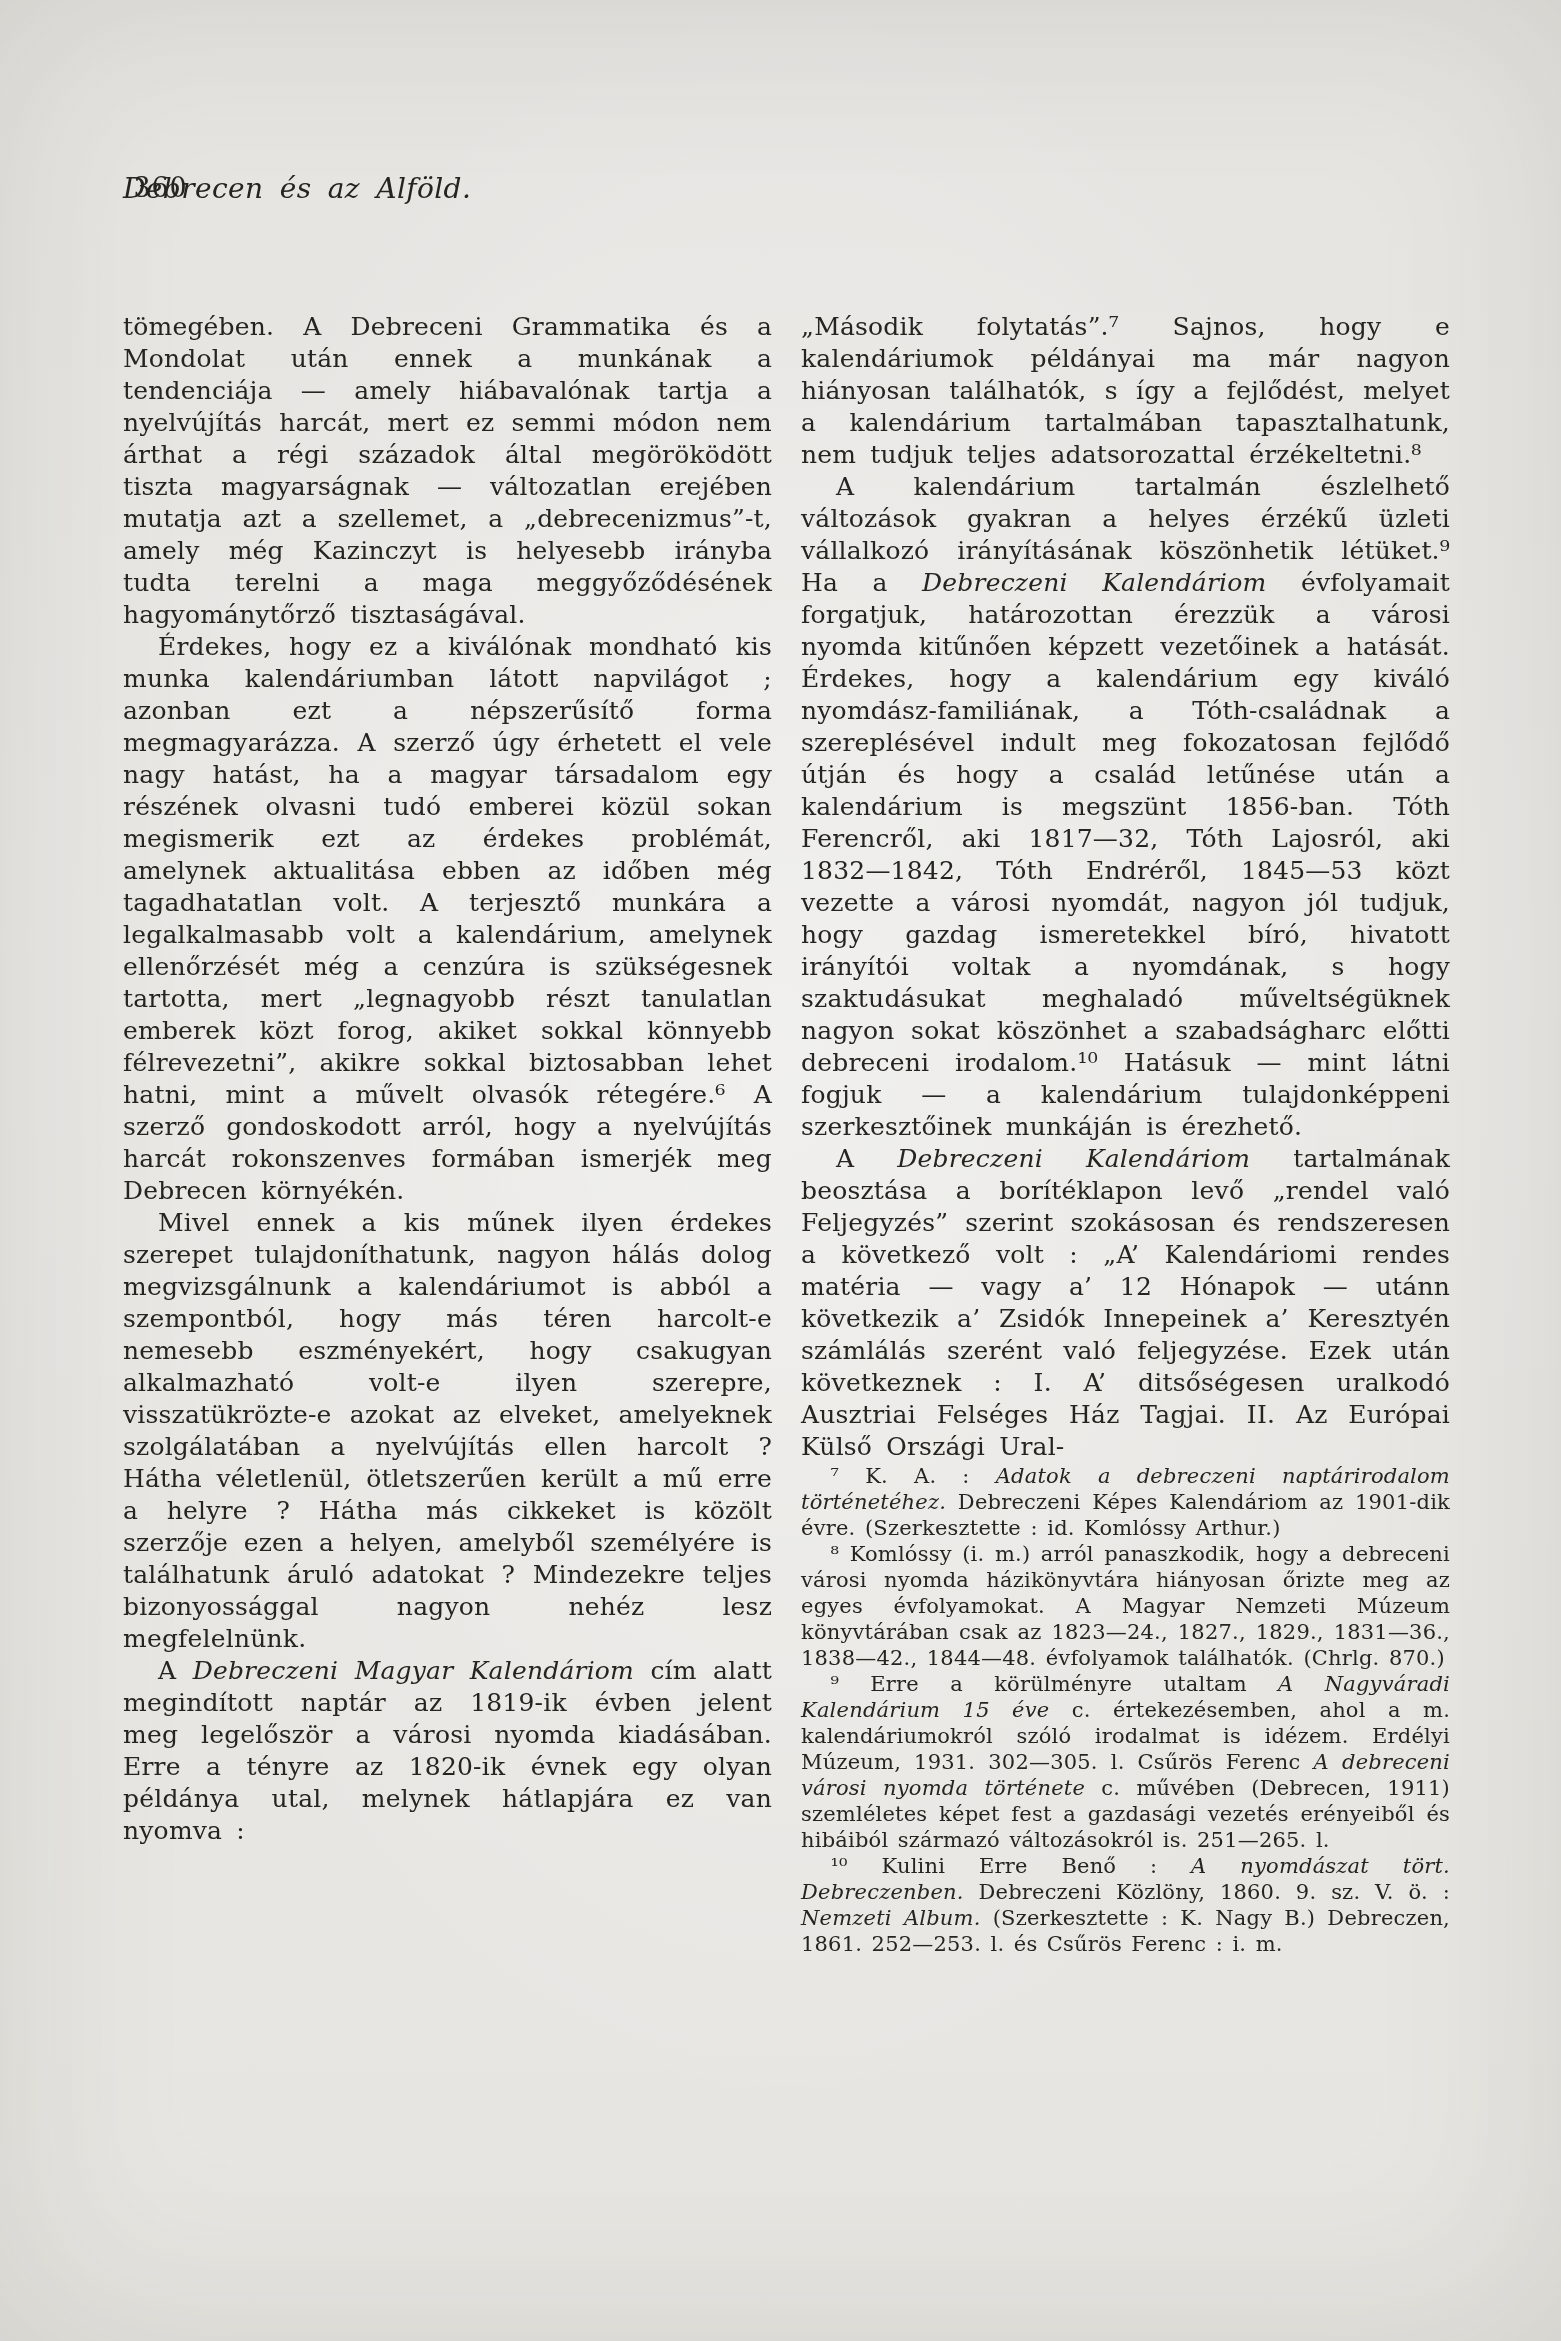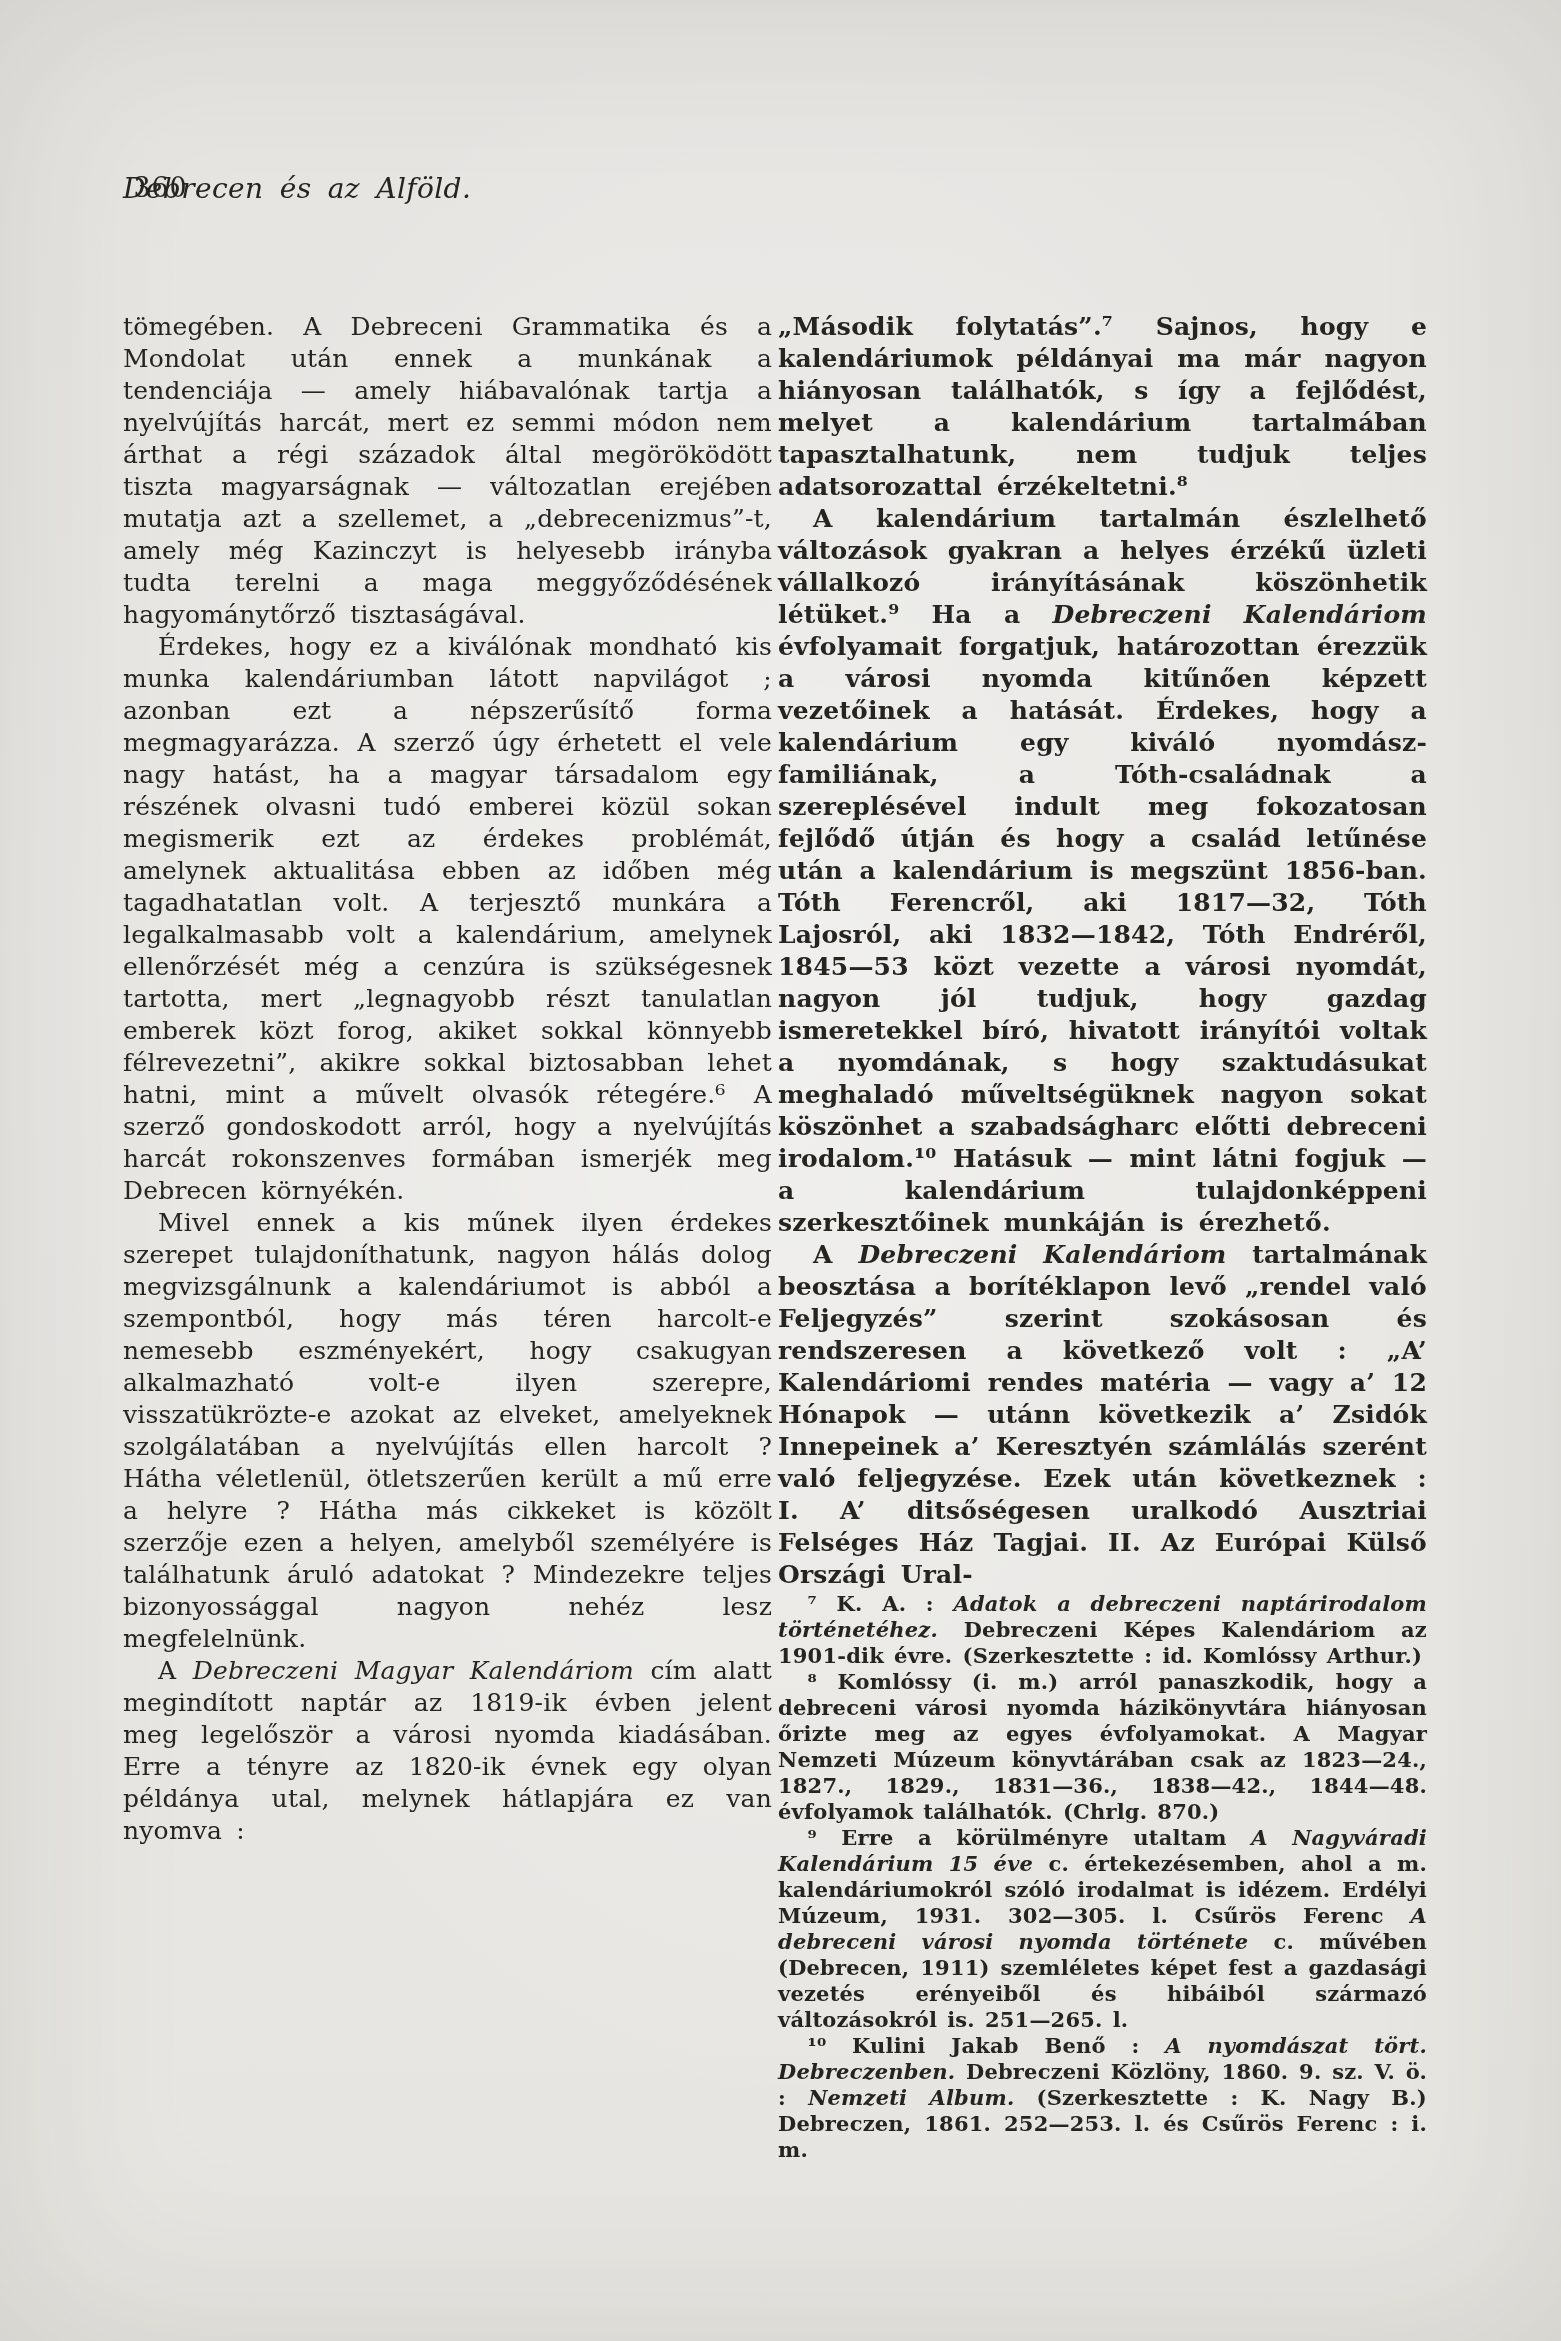--- a/index.html
+++ b/index.html
@@ -47,21 +47,21 @@
     font-size: 28px;
     word-spacing: 7px;
     letter-spacing: 0.4px;
   }
   .col {
     position: absolute;
     top: 311px;
     width: 649px;
   }
   .col.left  { left: 123px; }
-  .col.right { left: 778px; font-weight: bold; }
+  .col.right { left: 801px; }
   .paras p {
     margin: 0;
     font-size: 25px;
     line-height: 32px;
     text-align: justify;
     word-spacing: 6px;
     letter-spacing: 0.2px;
   }
   .paras p.indent { text-indent: 35px; }
   .fns p {
@@ -98,17 +98,17 @@
   <div class="col right">
     <div class="paras">
         <p><span>„Második folytatás”.⁷ Sajnos, hogy e kalendáriumok példányai ma már nagyon hiányosan találhatók, s így a fejlődést, melyet a kalendárium tartalmában tapasztalhatunk, nem tudjuk teljes adatsorozattal érzékeltetni.⁸</span></p>
         <p class="indent"><span>A kalendárium tartalmán észlelhető változások gyakran a helyes érzékű üzleti vállalkozó irányításának köszönhetik létüket.⁹ Ha a </span><span class="it">Debreczeni Kalendáriom</span><span> évfolyamait forgatjuk, határozottan érezzük a városi nyomda kitűnően képzett vezetőinek a hatását. Érdekes, hogy a kalendárium egy kiváló nyomdász-familiának, a Tóth-családnak a szereplésével indult meg fokozatosan fejlődő útján és hogy a család letűnése után a kalendárium is megszünt 1856-ban. Tóth Ferencről, aki 1817—32, Tóth Lajosról, aki 1832—1842, Tóth Endréről, 1845—53 közt vezette a városi nyomdát, nagyon jól tudjuk, hogy gazdag ismeretekkel bíró, hivatott irányítói voltak a nyomdának, s hogy szaktudásukat meghaladó műveltségüknek nagyon sokat köszönhet a szabadságharc előtti debreceni irodalom.¹⁰ Hatásuk — mint látni fogjuk — a kalendárium tulajdonképpeni szerkesztőinek munkáján is érezhető.</span></p>
         <p class="indent"><span>A </span><span class="it">Debreczeni Kalendáriom</span><span> tartalmának beosztása a borítéklapon levő „rendel való Feljegyzés” szerint szokásosan és rendszeresen a következő volt : „A’ Kalendáriomi rendes matéria — vagy a’ 12 Hónapok — utánn következik a’ Zsidók Innepeinek a’ Keresztyén számlálás szerént való feljegyzése. Ezek után következnek : I. A’ ditsőségesen uralkodó Ausztriai Felséges Ház Tagjai. II. Az Európai Külső Országi Ural-</span></p>
       </div>
     <div class="fns">
         <p><span>⁷ K. A. : </span><span class="it">Adatok a debreczeni naptárirodalom történetéhez.</span><span> Debreczeni Képes Kalendáriom az 1901-dik évre. (Szerkesztette : id. Komlóssy Arthur.)</span></p>
         <p><span>⁸ Komlóssy (i. m.) arról panaszkodik, hogy a debreceni városi nyomda házikönyvtára hiányosan őrizte meg az egyes évfolyamokat. A Magyar Nemzeti Múzeum könyvtárában csak az 1823—24., 1827., 1829., 1831—36., 1838—42., 1844—48. évfolyamok találhatók. (Chrlg. 870.)</span></p>
         <p><span>⁹ Erre a körülményre utaltam </span><span class="it">A Nagyváradi Kalendárium 15 éve</span><span> c. értekezésemben, ahol a m. kalendáriumokról szóló irodalmat is idézem. Erdélyi Múzeum, 1931. 302—305. l. Csűrös Ferenc </span><span class="it">A debreceni városi nyomda története</span><span> c. művében (Debrecen, 1911) szemléletes képet fest a gazdasági vezetés erényeiből és hibáiból származó változásokról is. 251—265. l.</span></p>
-        <p><span>¹⁰ Kulini Jakab Benő : </span><span class="it">A nyomdászat tört. Debreczenben.</span><span> Debreczeni Közlöny, 1860. 9. sz. V. ö. : </span><span class="it">Nemzeti Album.</span><span> (Szerkesztette : K. Nagy B.) Debreczen, 1861. 252—253. l. és Csűrös Ferenc : i. m.</span></p>
+        <p><span>¹⁰ Kulini Erre Benő : </span><span class="it">A nyomdászat tört. Debreczenben.</span><span> Debreczeni Közlöny, 1860. 9. sz. V. ö. : </span><span class="it">Nemzeti Album.</span><span> (Szerkesztette : K. Nagy B.) Debreczen, 1861. 252—253. l. és Csűrös Ferenc : i. m.</span></p>
       </div>
   </div>
 </div>
 
 
 </body></html>

